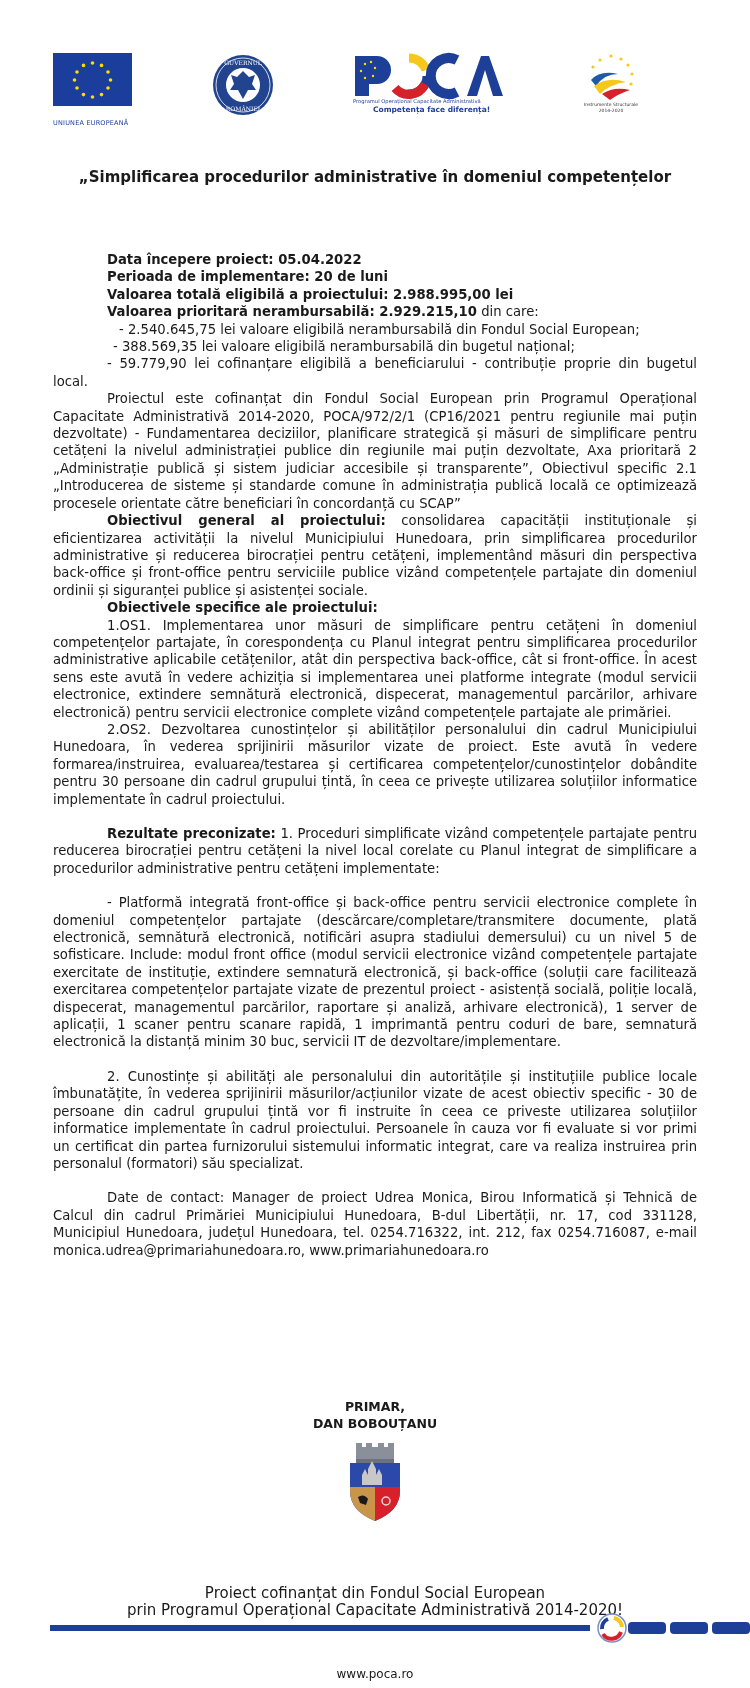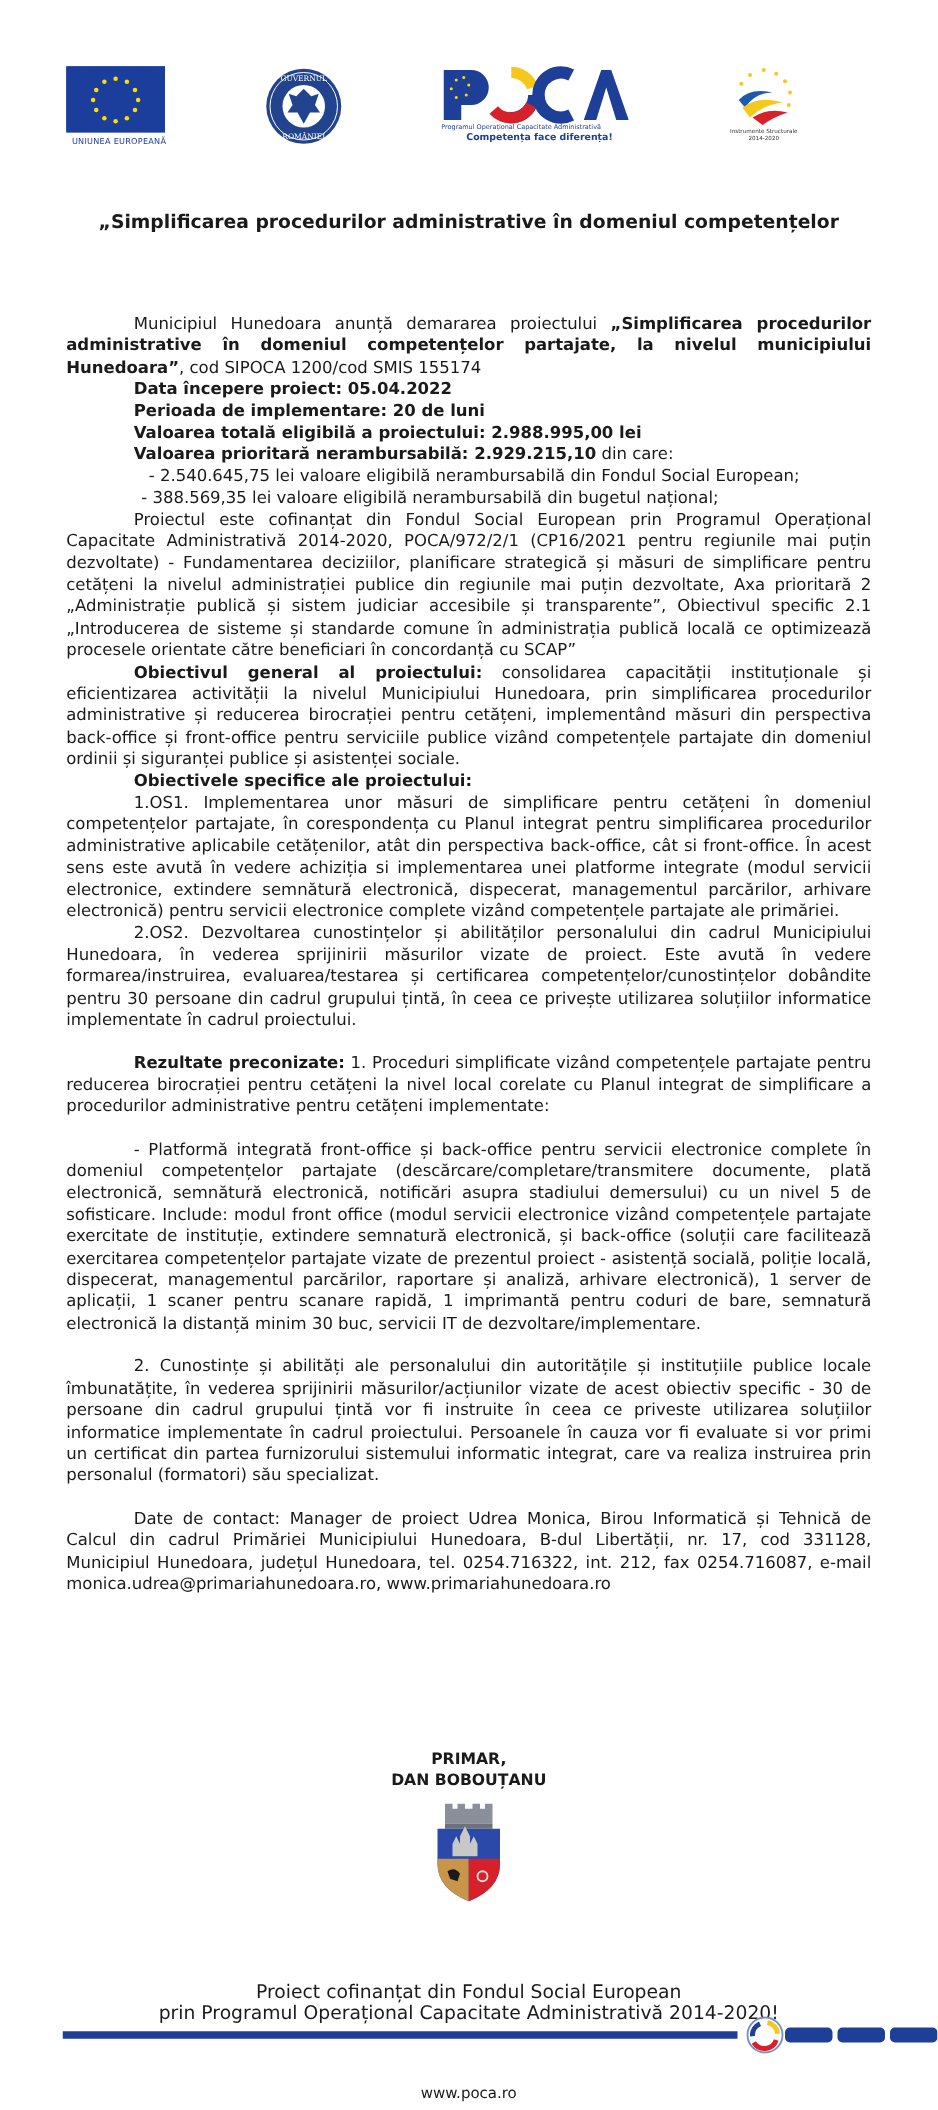--- a/index.html
+++ b/index.html
@@ -1,21 +1,21 @@
 <!DOCTYPE html>
 <html><head>
 <meta charset="utf-8">
 <style>
   html, body { margin: 0; padding: 0; background: #ffffff; }
   body { width: 750px; height: 1688px; position: relative; overflow: hidden;
          font-family: "DejaVu Sans", sans-serif; color: #1a1a1a; }
   .logos { position: absolute; top: 0; left: 0; width: 750px; height: 130px; }
   .logo { position: absolute; }
   .eu-flag { left: 53px; top: 53px; width: 79px; height: 53px; background: #1b3e9c; }
-  .eu-label { left: 53px; top: 109px; width: 80px; font-size: 6.5px; color: #1b3e9c; letter-spacing: 0.2px; text-align: right; }
+  .eu-label { left: 53px; top: 119px; width: 80px; font-size: 6.5px; color: #1b3e9c; letter-spacing: 0.2px; }
   .gov-seal { left: 212px; top: 54px; width: 62px; height: 62px; }
   .poca-logo { left: 353px; top: 52px; width: 150px; height: 62px; }
   .is-logo { left: 580px; top: 52px; width: 62px; height: 62px; }
 
   .title-block { position: absolute; top: 168px; left: 60px; width: 630px; text-align: center;
                  font-weight: bold; font-size: 15px; line-height: 19px; }
   .title-block div { white-space: nowrap; }
 
   .body-text { position: absolute; left: 53px; top: 251px; width: 644px;
                font-size: 13.2px; line-height: 17.4px; text-align: justify; }
@@ -111,29 +111,27 @@
       <text x="31" y="60" font-size="4.5" fill="#333" text-anchor="middle" font-family="DejaVu Sans, sans-serif">2014-2020</text>
     </svg>
   </div>
 </div>
 
 <div class="title-block">
   <div>„Simplificarea procedurilor administrative în domeniul competențelor</div>
 </div>
 
 <div class="body-text">
-  <p class="indent">
-    <span>Municipiul Hunedoara anunță demararea proiectului </span><span class="bold">„Simplificarea procedurilor administrative în domeniul competențelor partajate, la nivelul municipiului Hunedoara”</span><span>, cod SIPOCA 1200/cod SMIS 155174</span>
-  </p>
   <p class="ind1 bold">Data începere proiect: 05.04.2022</p>
   <p class="ind1 bold">Perioada de implementare: 20 de luni</p>
   <p class="ind1 bold">Valoarea totală eligibilă a proiectului: 2.988.995,00 lei</p>
   <p class="ind1"><span class="bold">Valoarea prioritară nerambursabilă: 2.929.215,10</span><span> din care:</span></p>
   <p class="ind2">- 2.540.645,75 lei valoare eligibilă nerambursabilă din Fondul Social European;</p>
   <p class="ind3">- 388.569,35 lei valoare eligibilă nerambursabilă din bugetul național;</p>
+  <p class="indent">- 59.779,90 lei cofinanțare eligibilă a beneficiarului - contribuție proprie din bugetul local.</p>
   <p class="indent">Proiectul este cofinanțat din Fondul Social European prin Programul Operațional Capacitate Administrativă 2014-2020, POCA/972/2/1 (CP16/2021 pentru regiunile mai puțin dezvoltate) - Fundamentarea deciziilor, planificare strategică și măsuri de simplificare pentru cetățeni la nivelul administrației publice din regiunile mai puțin dezvoltate, Axa prioritară 2 „Administrație publică și sistem judiciar accesibile și transparente”, Obiectivul specific 2.1 „Introducerea de sisteme și standarde comune în administrația publică locală ce optimizează procesele orientate către beneficiari în concordanță cu SCAP”</p>
   <p class="indent"><span class="bold">Obiectivul general al proiectului:</span><span> consolidarea capacității instituționale și eficientizarea activității la nivelul Municipiului Hunedoara, prin simplificarea procedurilor administrative și reducerea birocrației pentru cetățeni, implementând măsuri din perspectiva back-office și front-office pentru serviciile publice vizând competențele partajate din domeniul ordinii și siguranței publice și asistenței sociale.</span></p>
   <p class="ind1 bold">Obiectivele specifice ale proiectului:</p>
   <p class="indent">1.OS1. Implementarea unor măsuri de simplificare pentru cetățeni în domeniul competențelor partajate, în corespondența cu Planul integrat pentru simplificarea procedurilor administrative aplicabile cetățenilor, atât din perspectiva back-office, cât si front-office. În acest sens este avută în vedere achiziția si implementarea unei platforme integrate (modul servicii electronice, extindere semnătură electronică, dispecerat, managementul parcărilor, arhivare electronică) pentru servicii electronice complete  vizând competențele partajate ale primăriei.</p>
   <p class="indent">2.OS2. Dezvoltarea cunostințelor și abilităților personalului din cadrul Municipiului Hunedoara, în vederea sprijinirii măsurilor vizate de proiect. Este avută în vedere formarea/instruirea, evaluarea/testarea și certificarea competențelor/cunostințelor dobândite pentru 30 persoane din cadrul grupului țintă, în ceea ce privește utilizarea soluțiilor informatice implementate în cadrul proiectului.</p>
   <div class="gap"></div>
   <p class="indent"><span class="bold">Rezultate preconizate:</span><span> 1. Proceduri simplificate vizând competențele partajate pentru reducerea birocrației pentru cetățeni la nivel local corelate cu Planul integrat de simplificare a procedurilor administrative pentru cetățeni implementate:</span></p>
   <div class="gap"></div>
   <p class="indent">- Platformă integrată front-office și back-office pentru servicii electronice complete în domeniul competențelor partajate (descărcare/completare/transmitere documente, plată electronică, semnătură electronică, notificări asupra stadiului demersului) cu un nivel 5 de sofisticare. Include: modul front office (modul servicii electronice vizând competențele partajate exercitate de instituție, extindere semnatură electronică, și back-office (soluții care facilitează exercitarea competențelor partajate vizate de prezentul proiect - asistență socială, poliție locală, dispecerat, managementul parcărilor, raportare și analiză, arhivare electronică), 1 server de aplicații, 1 scaner pentru scanare rapidă, 1 imprimantă pentru coduri de bare, semnatură electronică la distanță minim 30 buc, servicii IT de dezvoltare/implementare.</p>
   <div class="gap"></div>

